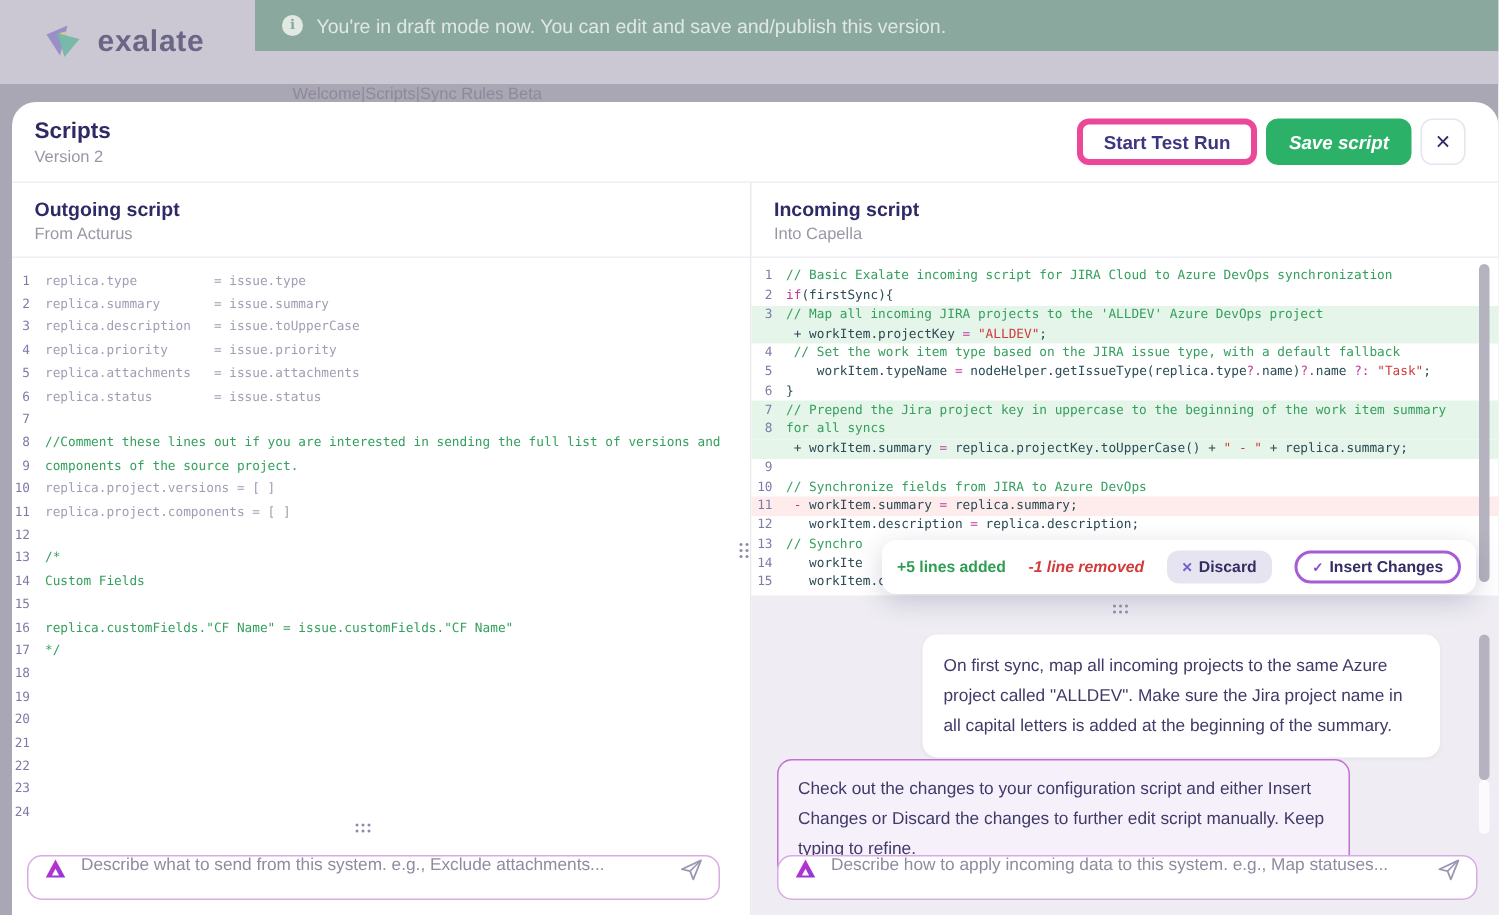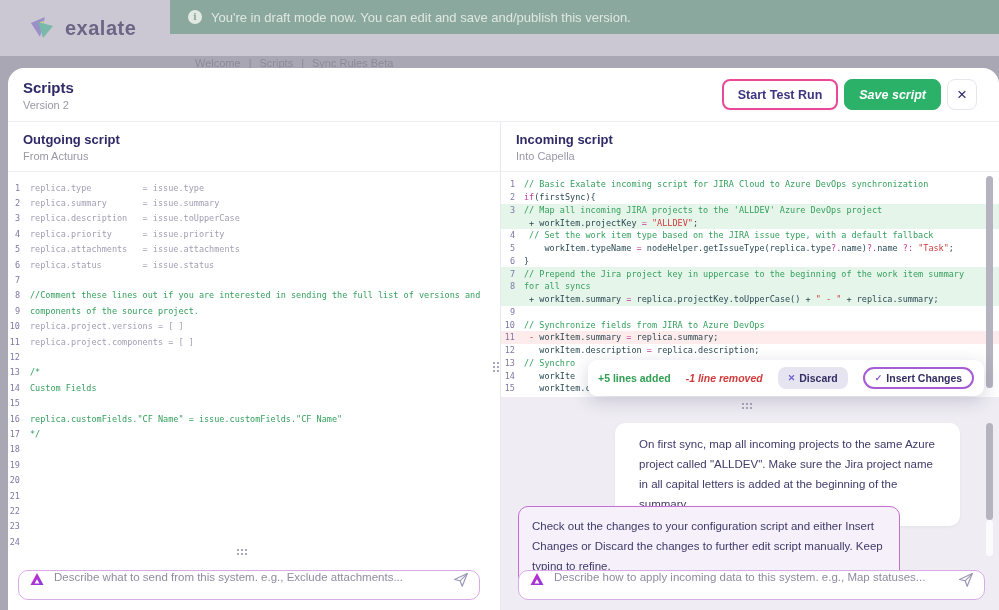--- a/index.html
+++ b/index.html
@@ -10,33 +10,33 @@
   .bd-header { position:absolute; top:0; left:0; right:0; height:56px; background:#cbc8d4; }
   .logo { position:absolute; left:30px; top:16px; display:flex; align-items:center; gap:9px; }
   .logo-text { font-size:20px; font-weight:600; color:#6b6685; letter-spacing:.5px; }
   .banner { position:absolute; left:170px; top:0; right:0; height:34px; background:#8ba89e;
             display:flex; align-items:center; gap:9px; padding-left:18px; }
   .banner-text { font-size:13px; color:#dfe8e2; }
   .info-ic { width:14px; height:14px; border-radius:50%; background:#e2e9e3; color:#8ba89e;
              font-size:9px; font-weight:700; display:flex; align-items:center; justify-content:center;
              font-family:"DejaVu Serif", serif; }
   .crumbs { position:absolute; left:195px; top:57px; font-size:11px; color:rgba(80,75,100,.32);
-            display:flex; gap:8px; }
+            display:flex; gap:0; }
 
   
   .modal { position:absolute; left:8px; right:0; top:68px; bottom:0; background:#fff;
            border-radius:16px 16px 0 0; }
   .m-header { position:absolute; top:0; left:0; right:0; height:54px; border-bottom:1px solid #efeef4;
               display:flex; align-items:center; padding-left:15px; }
   .m-title { font-size:15px; font-weight:700; color:#2e2a66; line-height:1.2; }
   .m-version { font-size:11px; color:#9a97a6; margin-top:2px; }
   .m-actions { margin-left:auto; margin-right:22px; display:flex; gap:6px; align-items:center; }
   .btn { height:31px; border-radius:8px; font-size:12.5px; font-weight:700; display:flex;
          align-items:center; justify-content:center; cursor:pointer; }
-  .btn-outline { background:#fff; border:2px solid #ec4899; color:#3c3680; padding:0 14px;
+  .btn-outline { background:#fff; border:4px solid #ec4899; color:#3c3680; padding:0 14px;
                  box-shadow:0 1px 2px rgba(40,35,80,.05); }
   .btn-green { background:#2cb168; border:1px solid #2cb168; color:#fff; padding:0 14px;font-style:italic; }
   .btn-close { width:30px; border:1px solid #e6e4ef; background:#fff; color:#2e2a66; font-size:17px;
                font-weight:400; }
 
   .panes { position:absolute; top:54px; left:0; right:0; bottom:0; }
   .divider-v { position:absolute; left:492px; top:0; bottom:0; width:1px; background:#e9e7f0; }
   .pane { position:absolute; top:0; bottom:0; }
   .pane-left { left:0; width:492px; }
   .pane-right { left:493px; right:0; }
@@ -73,21 +73,21 @@
   .d-btn { display:flex; align-items:center; gap:4px; font-size:10.5px; font-weight:700; color:#322d62;
            cursor:pointer; white-space:nowrap; }
   .d-discard { background:#e7e4f1; border-radius:8px; padding:5px 10px; }
   .d-insert { background:#fff; border:2px solid #a55cd5; border-radius:15px; padding:3px 10px; }
   .d-x { color:#6b5fd0; font-size:9px; }
   .d-ck { color:#8a4fd6; font-size:9px; }
 
   
   .chat { position:absolute; top:275px; left:0; right:0; bottom:0; background:#efedf3; }
   .bubble { position:absolute; left:114px; top:26px; width:345px; background:#fff; border-radius:10px;
-            padding:11px 24px; font-size:11.5px; line-height:1.75; color:#3f3a68;
+            padding:11px 14px; font-size:11.5px; line-height:1.75; color:#3f3a68;
             box-shadow:0 1px 3px rgba(40,35,80,.06); }
   .notice { position:absolute; left:17px; top:109px; width:382px; background:#f6f0fb;
             border:1.5px solid #c36fd3; border-radius:10px; padding:9px 13px; font-size:11.5px;
             line-height:1.75; color:#3f3a68; }
 
   
   .chatbar { position:absolute; bottom:10px; height:30px; background:#fff; border:1.5px solid #d9abe5;
              border-radius:10px; display:flex; align-items:flex-start; padding:0 10px; gap:9px; }
   .cb-left { left:10px; width:462px; }
   .cb-right { left:17px; width:467px; }

